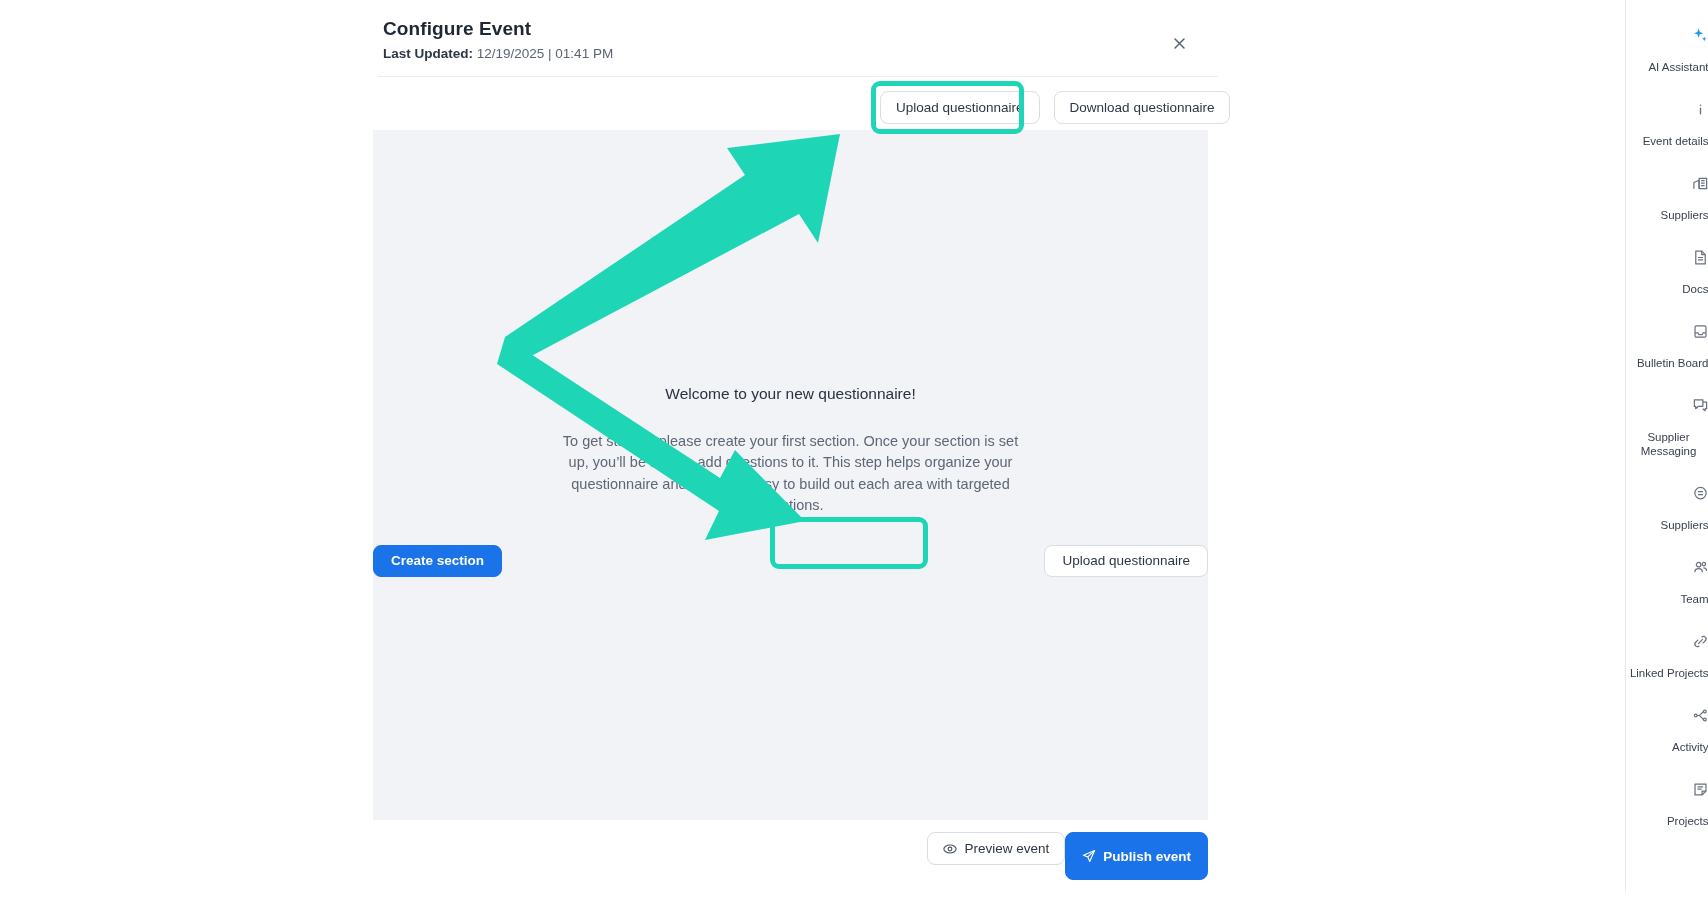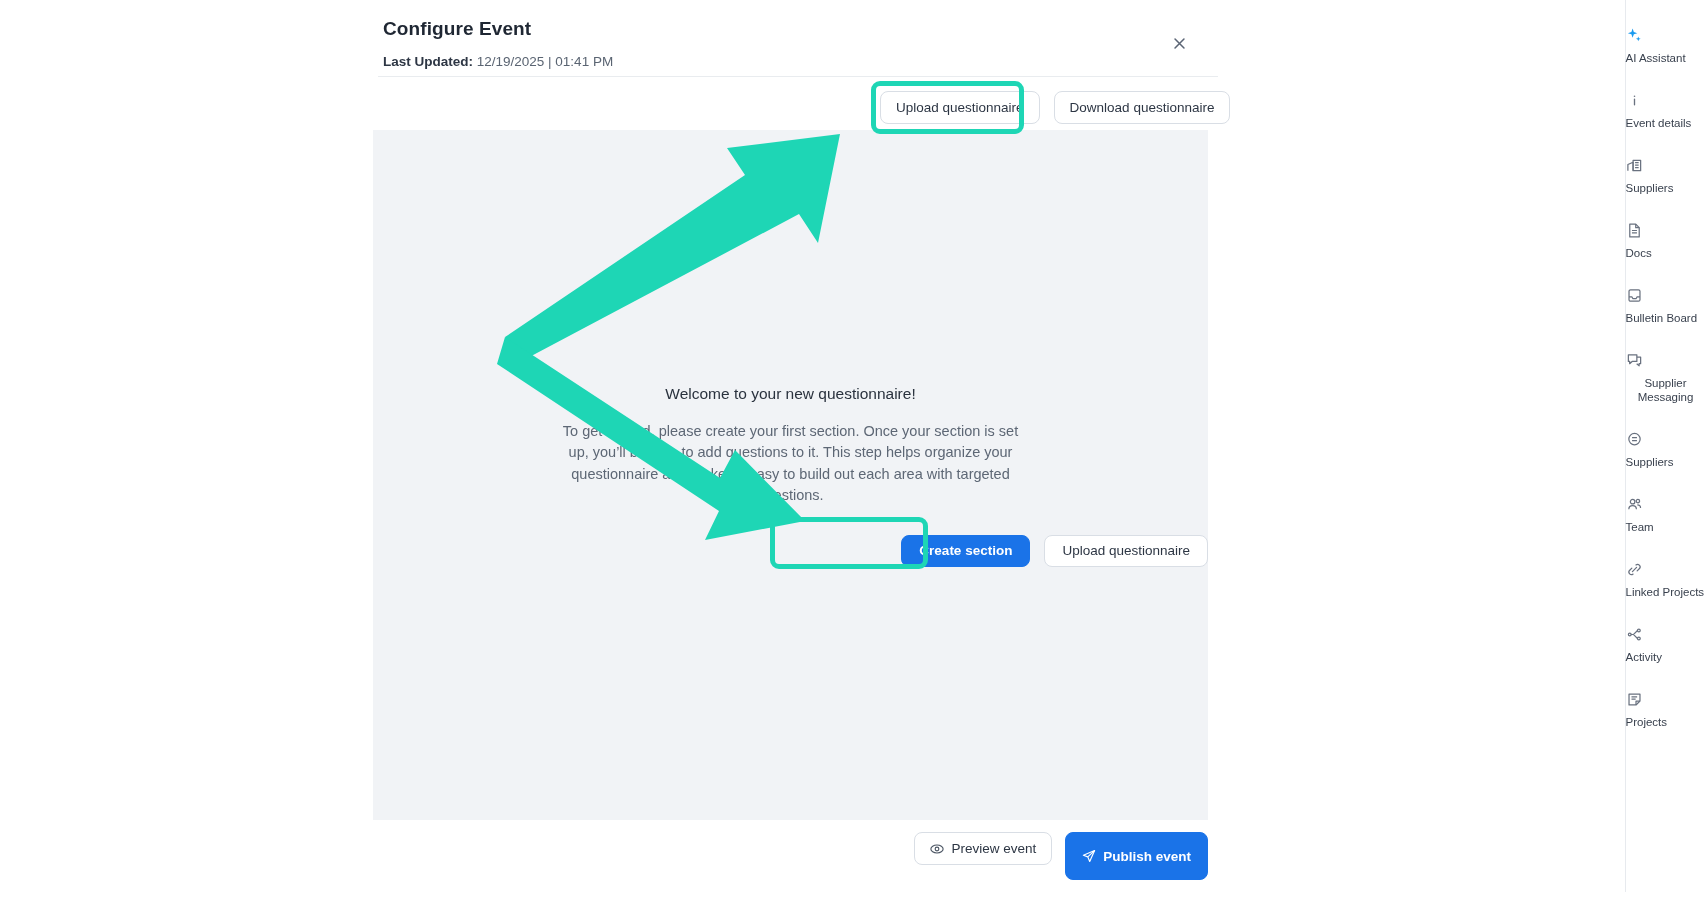--- a/index.html
+++ b/index.html
@@ -12,21 +12,21 @@
   #app { position: relative; width: 1708px; height: 900px; background:#fff; }
 
   
   .panel { position:absolute; left:0; top:0; width:1625px; height:900px; background:#fff; }
 
   .panel-header { position:absolute; left:383px; top:18px; width:830px; }
   .panel-title {
     font-size:19px; font-weight:bold; color:#1f2733; letter-spacing:.1px;
   }
   .panel-subtitle {
-    margin-top:14px; font-size:13.5px; color:#5a6472;
+    margin-top:6px; font-size:13.5px; color:#5a6472;
   }
   .panel-subtitle b { color:#2d3644; font-weight:bold; }
 
   .close-btn {
     position:absolute; left:1168px; top:32px; width:22px; height:22px;
     display:flex; align-items:center; justify-content:center;
     color:#5b6575; cursor:pointer; border-radius:4px;
   }
   .close-btn svg { width:13px; height:13px; }
 
@@ -65,41 +65,41 @@
 
   
   .canvas {
     position:absolute; left:373px; top:130px; width:835px; height:690px;
     background:#f1f3f6;
   }
 
   .empty-state {
     position:absolute; left:0; right:0; top:255px; text-align:center;
   }
-  .empty-title { font-size:15.5px; color:#2a323e; margin-bottom:18px; }
+  .empty-title { font-size:15.5px; color:#2a323e; margin-bottom:28px; }
   .empty-desc {
     font-size:14.5px; color:#5d6775; line-height:1.48;
     width:470px; margin:0 auto;
   }
-  .empty-actions { margin-top:28px; display:flex; gap:14px; justify-content:flex-end; }
+  .empty-actions { margin-top:28px; display:flex; gap:14px; justify-content:space-between; }
   .btn-lg { height:32px; padding:0 17px; font-size:13.5px; }
 
   
-  .footer-bar { position:absolute; left:373px; top:832px; width:835px; display:flex; justify-content:flex-end; gap:13px; }
+  .footer-bar { position:absolute; left:373px; top:832px; width:835px; display:flex; justify-content:flex-end; }
   .ico { width:14px; height:14px; display:inline-block; flex:0 0 auto; }
 
   
   .rail {
     position:absolute; right:0; top:0; width:83px; height:892px;
     background:#fff; border-left:1px solid #e7eaee;
     display:flex; flex-direction:column; align-items:center; padding-top:26px;
   }
   .rail-item {
-    width:83px; display:flex; flex-direction:column; align-items:flex-start;
-    margin-bottom:26px; cursor:pointer; gap:6px;
+    width:83px; display:flex; flex-direction:column; align-items:flex-end;
+    margin-bottom:26px; cursor:pointer; gap:15px;
   }
   .rail-icon { height:19px; display:flex; align-items:center; justify-content:center; color:#69717f; }
   .rail-icon svg { width:17px; height:17px; }
   .rail-label {
     font-size:11.5px; color:#39414e; text-align:center; line-height:1.22; max-width:80px;
   }
   .rail-item.accent .rail-icon { color:#1a9bf0; }
 
   
   .arrow-layer { position:absolute; left:0; top:0; width:1708px; height:900px; pointer-events:none; }

